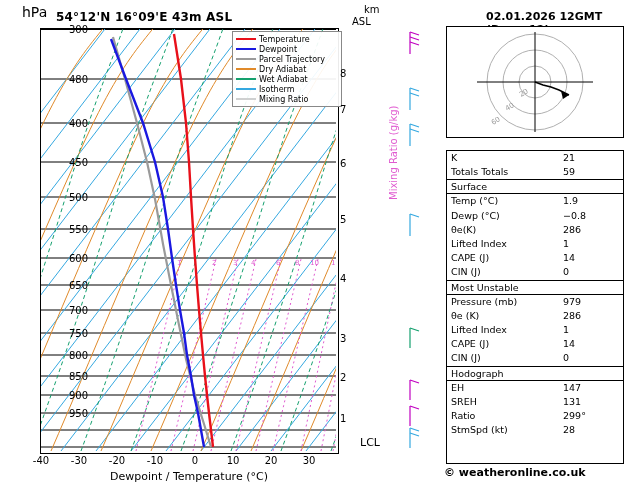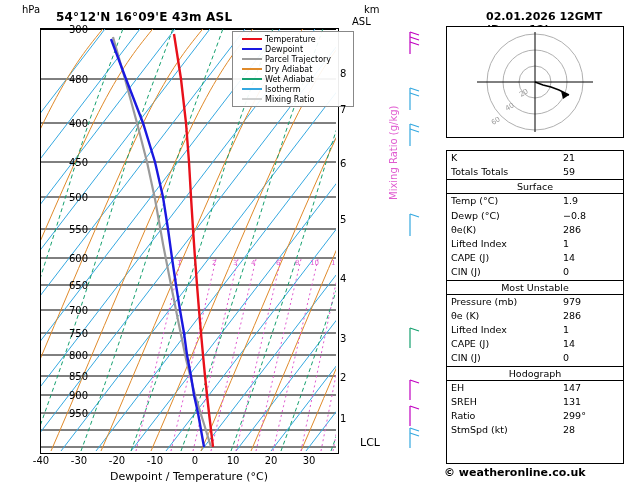--- a/index.html
+++ b/index.html
@@ -2,52 +2,52 @@
 <html><head>
 <meta charset="utf-8">
 <style>
   html,body{margin:0;padding:0;}
   body{width:629px;height:486px;background:#ffffff;font-family:"DejaVu Sans",sans-serif;overflow:hidden;position:relative;}
   .abs{position:absolute;}
   #root{position:relative;width:629px;height:486px;}
 
   
   #skewt-panel{left:0;top:0;width:430px;height:486px;}
-  #hpa-label{left:22px;top:4px;font-size:10px;color:#000;}
+  #hpa-label{left:22px;top:4px;font-size:14px;color:#000;}
   #title-left{left:56px;top:10px;font-size:12px;font-weight:bold;color:#000;letter-spacing:.2px;}
   #km-label{left:364px;top:4px;font-size:10px;color:#000;}
   #asl-label{left:352px;top:16px;font-size:10px;color:#000;}
 
   #plot{left:40px;top:28px;width:297px;height:424px;border:1px solid #000;background:#fff;overflow:hidden;}
   #plot svg{display:block;}
 
   .ytick{position:absolute;right:342px;font-size:10px;color:#000;text-align:right;width:30px;}
   .xtick{position:absolute;top:455px;font-size:10px;color:#000;text-align:center;width:34px;}
   #xaxis-title{left:110px;top:470px;font-size:11px;color:#000;}
 
   
-  #legend{left:232px;top:31px;width:102px;background:rgba(255,255,255,0.92);border:1px solid #888;padding:2px 9px;}
+  #legend{left:232px;top:31px;width:102px;background:rgba(255,255,255,0.92);border:1px solid #888;padding:2px 3px;}
   #legend .row{display:flex;align-items:center;height:10px;margin:0;}
   #legend .sw{width:20px;height:0;border-top-width:2px;border-top-style:solid;margin-right:3px;}
   #legend .lb{font-size:8px;color:#000;line-height:9px;white-space:nowrap;}
 
   
   #km-ticks{left:340px;top:28px;width:22px;height:424px;}
   .kmtick{position:absolute;font-size:10px;color:#000;}
   #lcl-label{left:360px;top:436px;font-size:11px;color:#000;}
   #mixing-label{left:388px;top:200px;font-size:10px;color:#e05ad0;transform:rotate(-90deg);transform-origin:left top;white-space:nowrap;}
   #barbs{left:400px;top:28px;width:28px;height:424px;}
   #title-right{left:442px;top:10px;font-size:11px;font-weight:bold;color:#000;margin-left:44px;}
   #hodo-box{left:446px;top:26px;width:176px;height:110px;border:1px solid #000;background:#fff;}
 
   #table-box{left:446px;top:150px;width:176px;height:312px;border:1px solid #000;background:#fff;}
   table.info{width:100%;border-collapse:collapse;font-size:9.5px;color:#000;}
   table.info td{padding:0 4px;height:14.2px;line-height:14.2px;vertical-align:middle;}
   td.val{text-align:left;width:56px;}
-  tr.sec td{text-align:center;font-weight:normal;border-top:1px solid #000;border-bottom:1px solid #000;height:13px;line-height:13px;}
+  tr.sec td{text-align:left;font-weight:normal;border-top:1px solid #000;border-bottom:1px solid #000;height:13px;line-height:13px;}
   #footer{left:444px;top:466px;font-size:11px;font-weight:bold;color:#000;}
 </style>
 </head>
 <body>
 
 <div id="root">
 
   <div class="abs" id="skewt-panel">
 
     <div class="abs" id="hpa-label">hPa</div>

